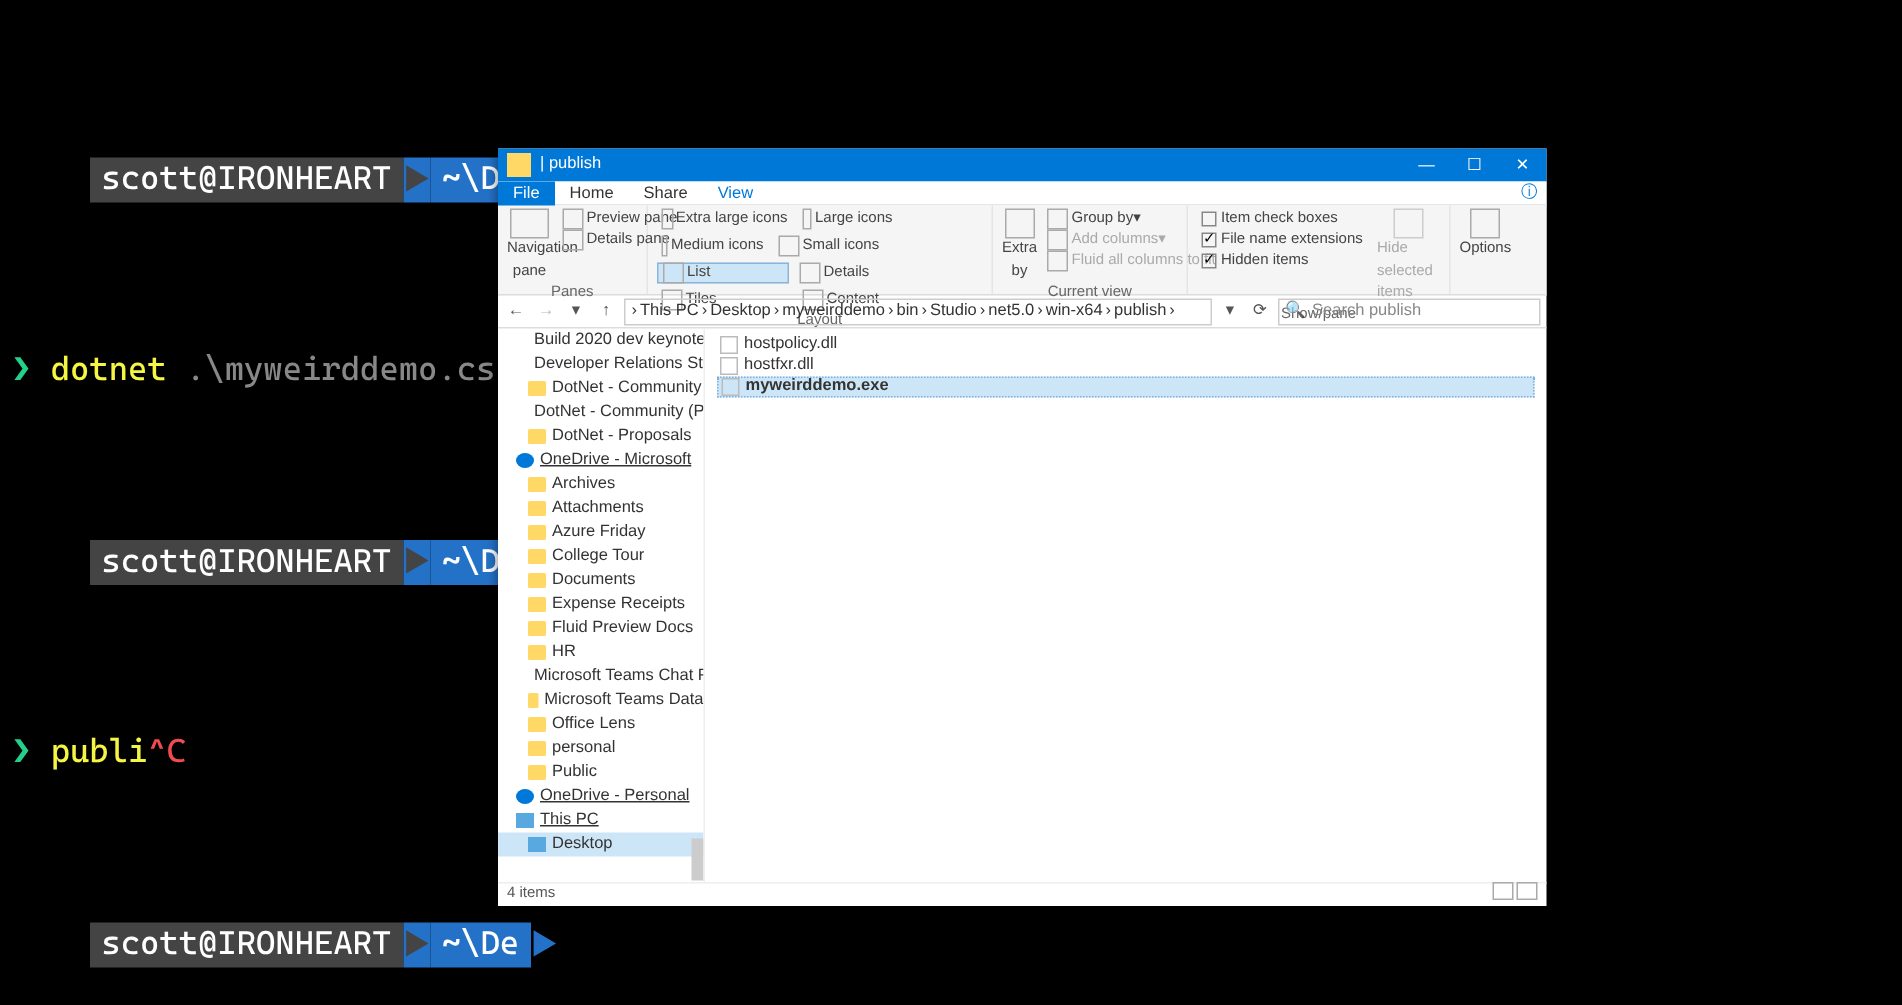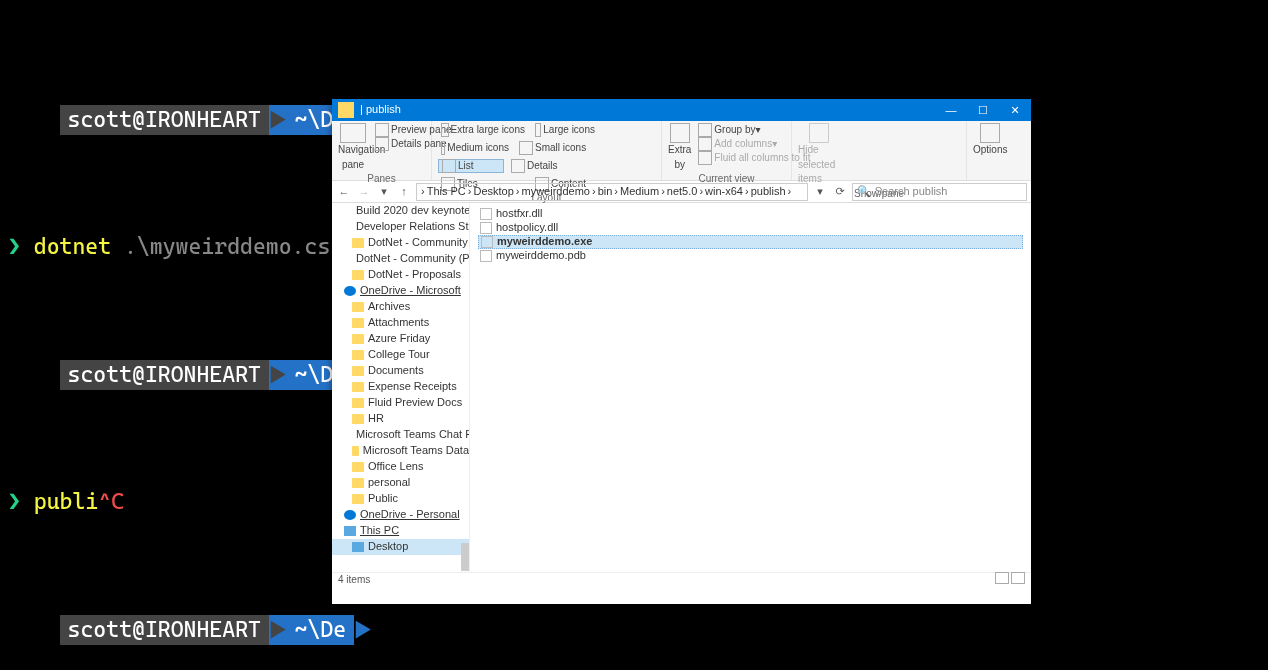--- a/index.html
+++ b/index.html
@@ -183,20 +183,27 @@
 
 <div class="explorer">
   <div class="titlebar">
     <span class="ticon"></span>
     <span>|</span>&nbsp;<span>publish</span>
     <span class="spacer"></span>
     <span class="tbtn">—</span>
     <span class="tbtn">☐</span>
     <span class="tbtn close">✕</span>
   </div>
+  <div class="ribtabs">
+    <span class="ribtab blue">File</span>
+    <span class="ribtab">Home</span>
+    <span class="ribtab">Share</span>
+    <span class="ribtab active">View</span>
+    <span class="help">ⓘ</span>
+  </div>
   <div class="ribbon">
     <div class="rgroup" style="width:100px">
       <div class="body">
         <div style="width:30px;text-align:center">
           <div style="width:26px;height:20px;border:1px solid #aaa;margin:0 auto"></div>
           <div>Navigation pane</div>
         </div>
         <div style="flex:1">
           <div class="listopt">
               <span class="ic"></span>
@@ -221,21 +228,21 @@
             <span>Large icons</span>
           </div>
         <div class="listopt" style="width:74px">
             <span class="ic"></span>
             <span>Medium icons</span>
           </div>
         <div class="listopt" style="width:90px">
             <span class="ic"></span>
             <span>Small icons</span>
           </div>
-        <div class="listopt sel" style="width:66px">
+        <div class="listopt sel" style="width:88px">
             <span class="ic"></span>
             <span>List</span>
           </div>
         <div class="listopt" style="width:74px">
             <span class="ic"></span>
             <span>Details</span>
           </div>
         <div class="listopt" style="width:90px">
             <span class="ic"></span>
             <span>Tiles</span>
@@ -259,20 +266,34 @@
           <div class="listopt" style="color:#aaa">
               <span class="ic"></span>
               <span>Fluid all columns to fit</span>
             </div>
         </div>
       </div>
       <div class="label">Current view</div>
     </div>
     <div class="rgroup" style="width:175px">
       <div class="body">
+        <div style="flex:1">
+          <div class="listopt">
+              <span class="cbx"></span>
+              <span>Item check boxes</span>
+            </div>
+          <div class="listopt">
+              <span class="cbx ck"></span>
+              <span>File name extensions</span>
+            </div>
+          <div class="listopt">
+              <span class="cbx ck"></span>
+              <span>Hidden items</span>
+            </div>
+        </div>
         <div style="width:42px;text-align:left;color:#aaa">
           <div style="width:20px;height:20px;border:1px solid #ccc;margin:0 auto"></div>
           <div>Hide selected items</div>
         </div>
       </div>
       <div class="label">Show/pane</div>
     </div>
     <div class="rgroup" style="width:42px;border:none">
       <div class="body">
         <div style="text-align:center">
@@ -291,21 +312,21 @@
     <div class="bc" id="bc">
         <span class="chev">›</span>
         <span>This PC</span>
         <span class="chev">›</span>
         <span>Desktop</span>
         <span class="chev">›</span>
         <span>myweirddemo</span>
         <span class="chev">›</span>
         <span>bin</span>
         <span class="chev">›</span>
-        <span>Medium</span>
+        <span>Studio</span>
         <span class="chev">›</span>
         <span>net5.0</span>
         <span class="chev">›</span>
         <span>win-x64</span>
         <span class="chev">›</span>
         <span>publish</span>
         <span class="chev">›</span>
       </div>
     <span class="navbtn">▾</span>
     <span class="refresh">⟳</span>
@@ -334,23 +355,22 @@
         <div class="sitem"><span class="fic"></span>Microsoft Teams Chat Files</div>
         <div class="sitem"><span class="fic"></span>Microsoft Teams Data</div>
         <div class="sitem"><span class="fic"></span>Office Lens</div>
         <div class="sitem"><span class="fic"></span>personal</div>
         <div class="sitem"><span class="fic"></span>Public</div>
         <div class="sitem top"><span class="cic"></span>OneDrive - Personal</div>
         <div class="sitem top"><span class="pc"></span>This PC</div>
         <div class="sitem sel"><span class="pc"></span>Desktop</div>
       </div>
     <div class="files" id="files">
+        <div class="fitem"><span class="fic"></span>hostpolicy.dll</div>
         <div class="fitem"><span class="fic"></span>hostfxr.dll</div>
-        <div class="fitem"><span class="fic"></span>hostpolicy.dll</div>
         <div class="fitem sel"><span class="fic"></span>myweirddemo.exe</div>
-        <div class="fitem"><span class="fic"></span>myweirddemo.pdb</div>
       </div>
   </div>
   <div class="status">
     <span>4 items</span>
     <span class="vbtns"><span></span><span></span></span>
   </div>
 </div>
 
 </body></html>

